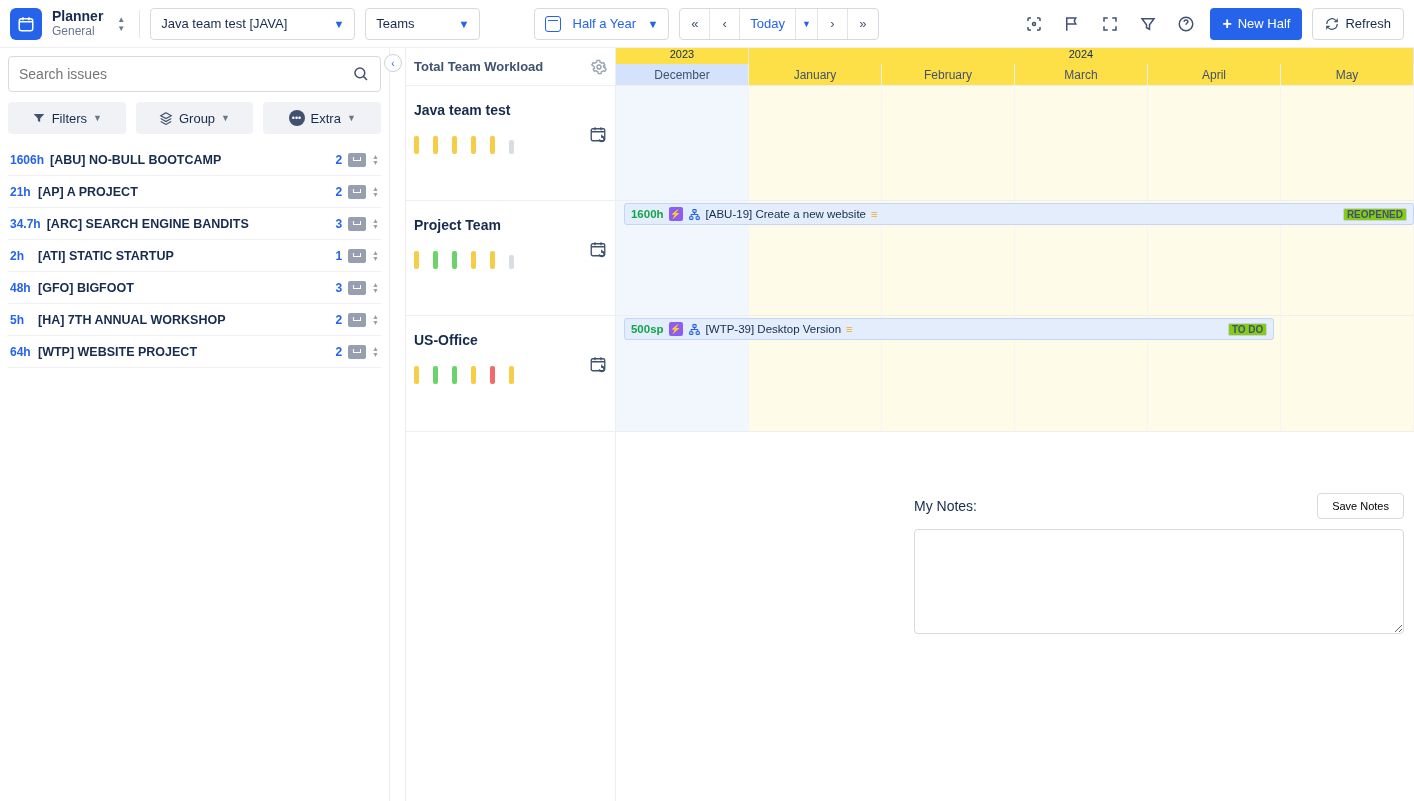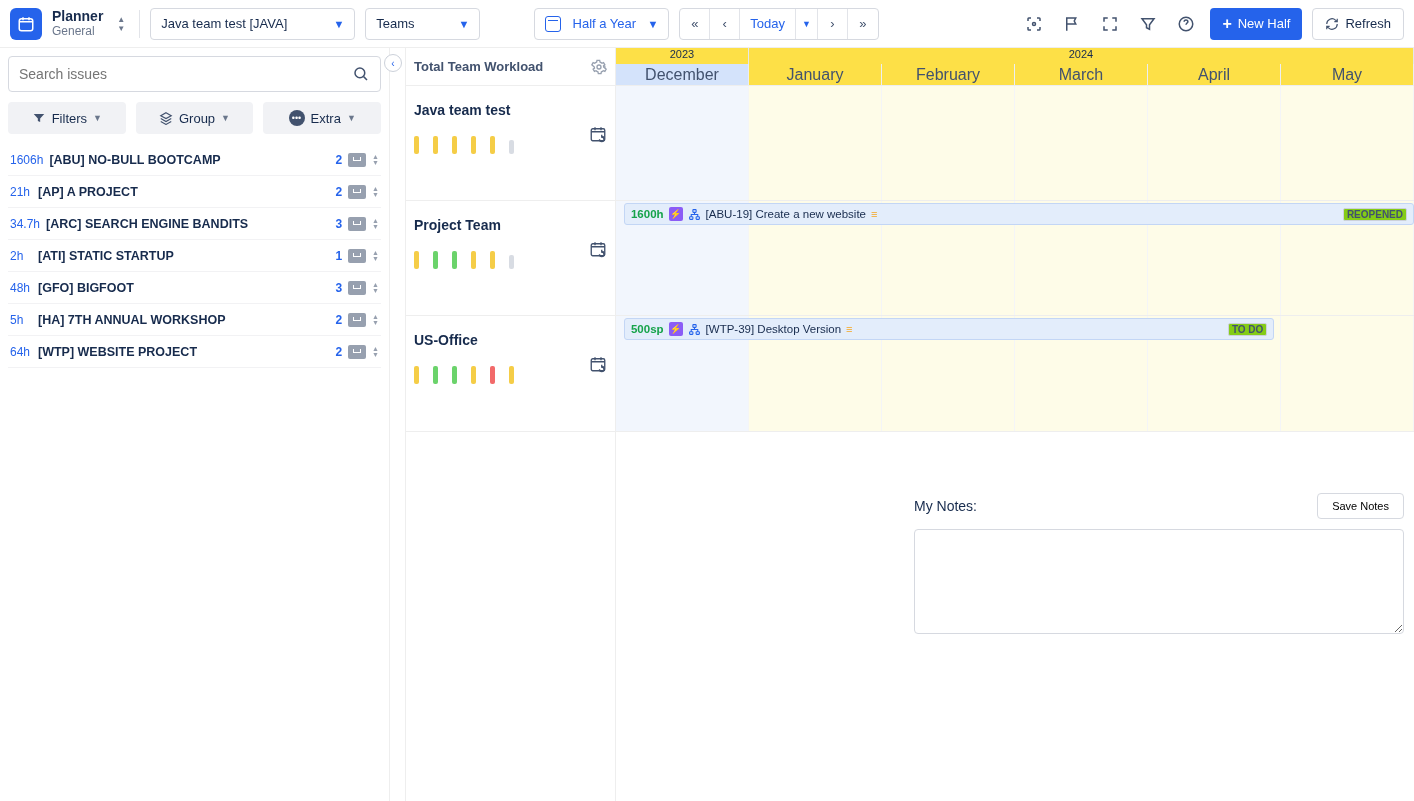--- a/index.html
+++ b/index.html
@@ -39,21 +39,21 @@
   .search-box{display:flex;align-items:center;border:1px solid #d6d9e0;border-radius:4px;height:36px;padding:0 10px;gap:8px;}
   .search-box input{flex:1;border:none;outline:none;font-size:14px;background:transparent;}
   .search-box .mag{color:#42526E;}
   
   .filter-row{display:flex;gap:10px;margin:10px 0;}
   .pill-btn{flex:1;display:flex;align-items:center;justify-content:center;gap:6px;height:32px;background:#f1f2f5;border-radius:4px;cursor:pointer;color:#172B4D;font-size:13px;}
   .pill-btn .chev{font-size:9px;color:#6B778C;}
   .extra-dot{width:16px;height:16px;border-radius:50%;background:#42526E;color:#fff;font-size:9px;display:flex;align-items:center;justify-content:center;}
   
   .issue-row{display:flex;align-items:center;gap:6px;height:32px;border-bottom:1px solid #f2f2f4;padding:0 2px;cursor:pointer;}
-  .issue-hours{color:#2563eb;font-size:12px;font-weight:400;min-width:22px;}
+  .issue-hours{color:#2563eb;font-size:12px;font-weight:700;min-width:22px;}
   .issue-title{flex:1;text-transform:uppercase;font-weight:600;font-size:12.5px;color:#172B4D;white-space:nowrap;overflow:hidden;text-overflow:ellipsis;}
   .issue-count{color:#2563eb;font-size:12px;font-weight:600;}
   .inbox-icon{width:18px;height:14px;background:#97a0af;border-radius:2px;position:relative;}
   .inbox-icon::after{content:"";position:absolute;left:5px;top:4px;width:6px;height:3px;border:1.5px solid #fff;border-top:none;transform:rotate(0);}
   .sort-icon{color:#97a0af;display:flex;flex-direction:column;font-size:7px;line-height:6px;}
   
   
   .workload-panel{width:210px;border-right:1px solid #eee;display:flex;flex-direction:column;}
   .wp-header{height:38px;display:flex;align-items:center;justify-content:space-between;padding:0 8px;border-bottom:1px solid #eee;font-weight:600;font-size:13px;color:#42526E;}
   .wp-header .gear{color:#97a0af;cursor:pointer;}
@@ -68,21 +68,21 @@
   .bar.green{background:#6bd36b;}
   .bar.red{background:#f26a6a;}
   .bar.gray{background:#d8dce3;height:14px;}
   
   
   .timeline{flex:1;display:flex;flex-direction:column;overflow:hidden;position:relative;}
   .tl-header{height:38px;display:flex;flex-direction:column;border-bottom:1px solid #eee;background:#fde047;}
   .tl-years{display:flex;height:16px;font-size:11px;}
   .tl-year{text-align:center;border-right:1px solid #e5e7eb;}
   .tl-months{display:flex;flex:1;}
-  .tl-month{flex:1;text-align:center;font-size:16px;color:#42526E;border-right:1px solid #eceef2;display:flex;align-items:center;justify-content:center;}
+  .tl-month{flex:1;text-align:center;font-size:12px;color:#42526E;border-right:1px solid #eceef2;display:flex;align-items:center;justify-content:center;}
   .tl-month.current{background:#d4e3fb;}
   .tl-body{display:flex;flex-direction:column;}
   .tl-row{height:115px;position:relative;border-bottom:1px solid #eee;display:flex;}
   .tl-row:last-of-type{height:116px;}
   .tl-cell{flex:1;border-right:1px solid #f4f5f7;}
   .tl-cell.current{background:#f2f6fd;}
   .tl-cell.rest{background:#fefce8;}
   .task-bar{position:absolute;top:2px;height:22px;background:#e3edfb;border:1px solid #c3d6f5;border-radius:3px;display:flex;align-items:center;font-size:11.5px;gap:5px;padding:0 6px;white-space:nowrap;}
   .task-bar .est{color:#16a34a;font-weight:600;}
   .task-bar .epic{width:14px;height:14px;background:#8b5cf6;border-radius:2px;color:#fff;display:flex;align-items:center;justify-content:center;font-size:9px;}

